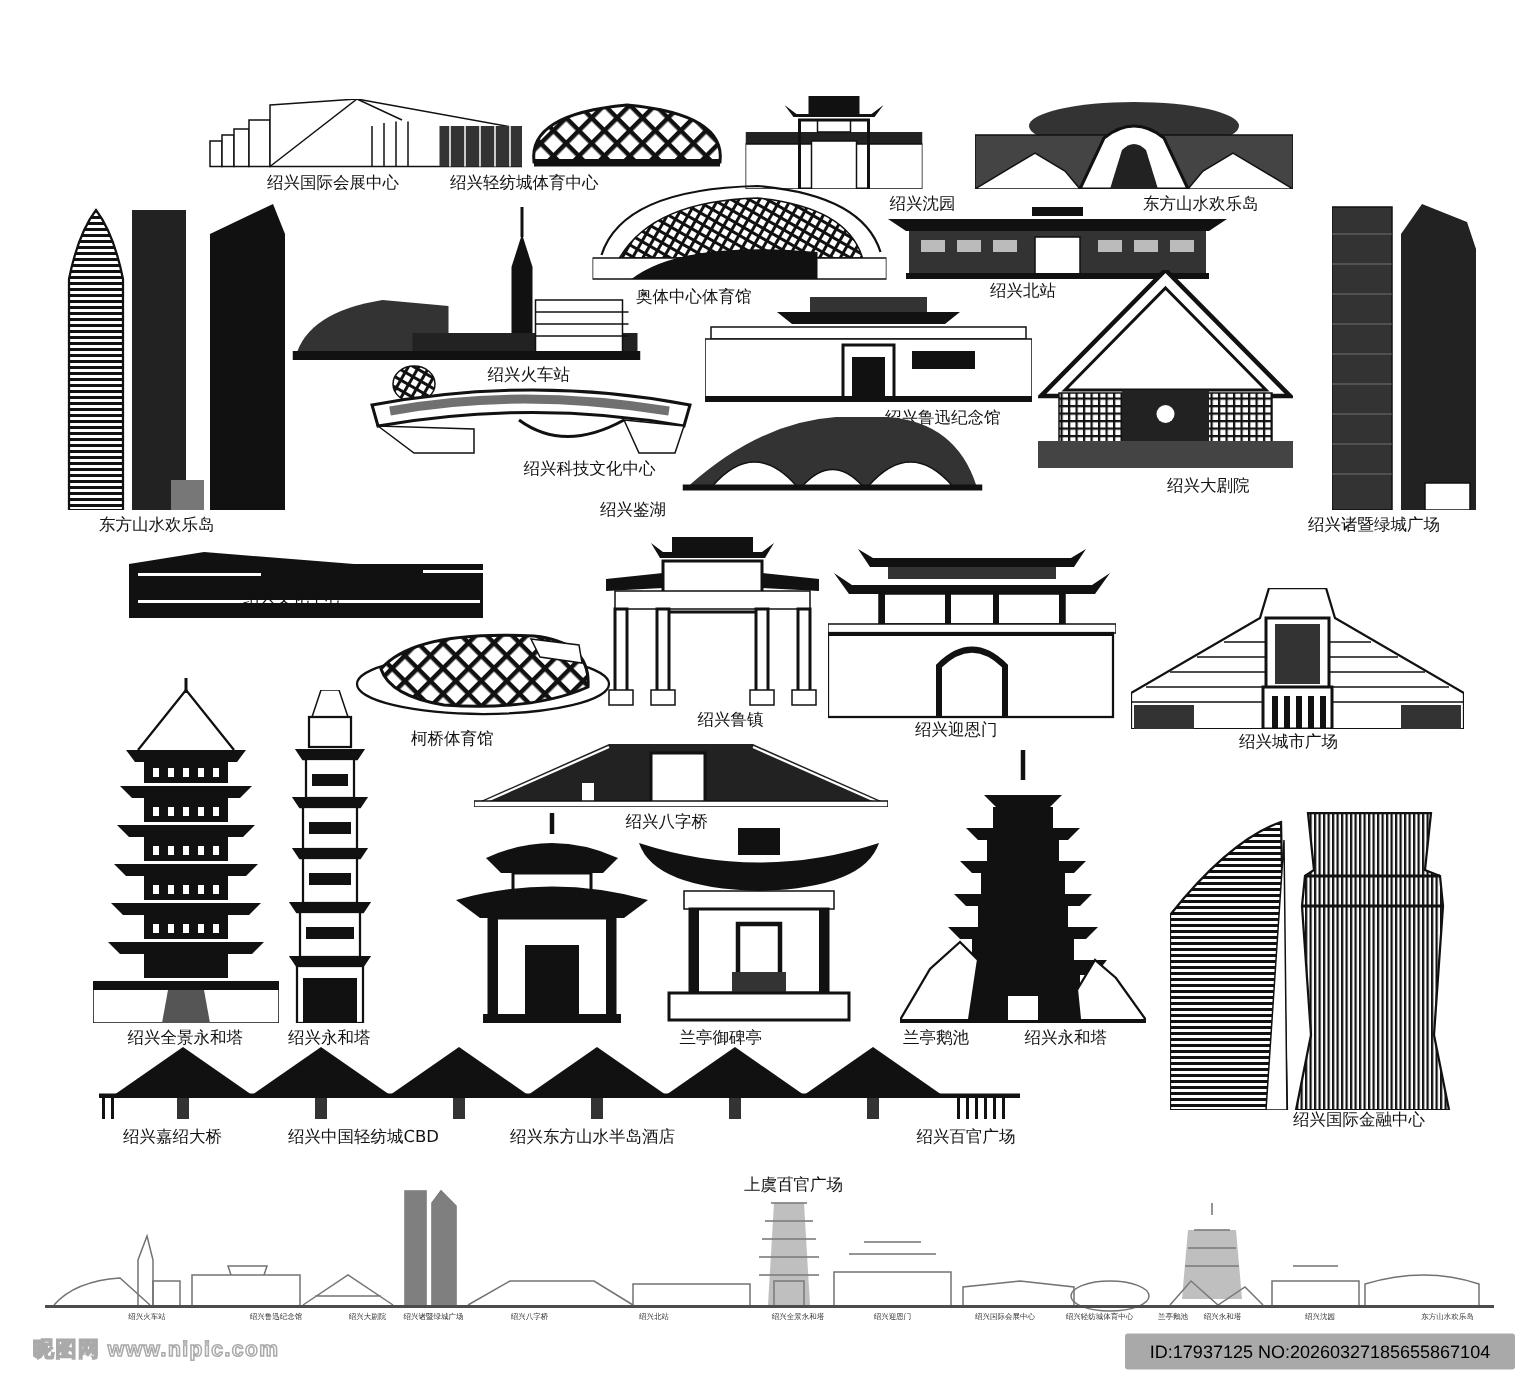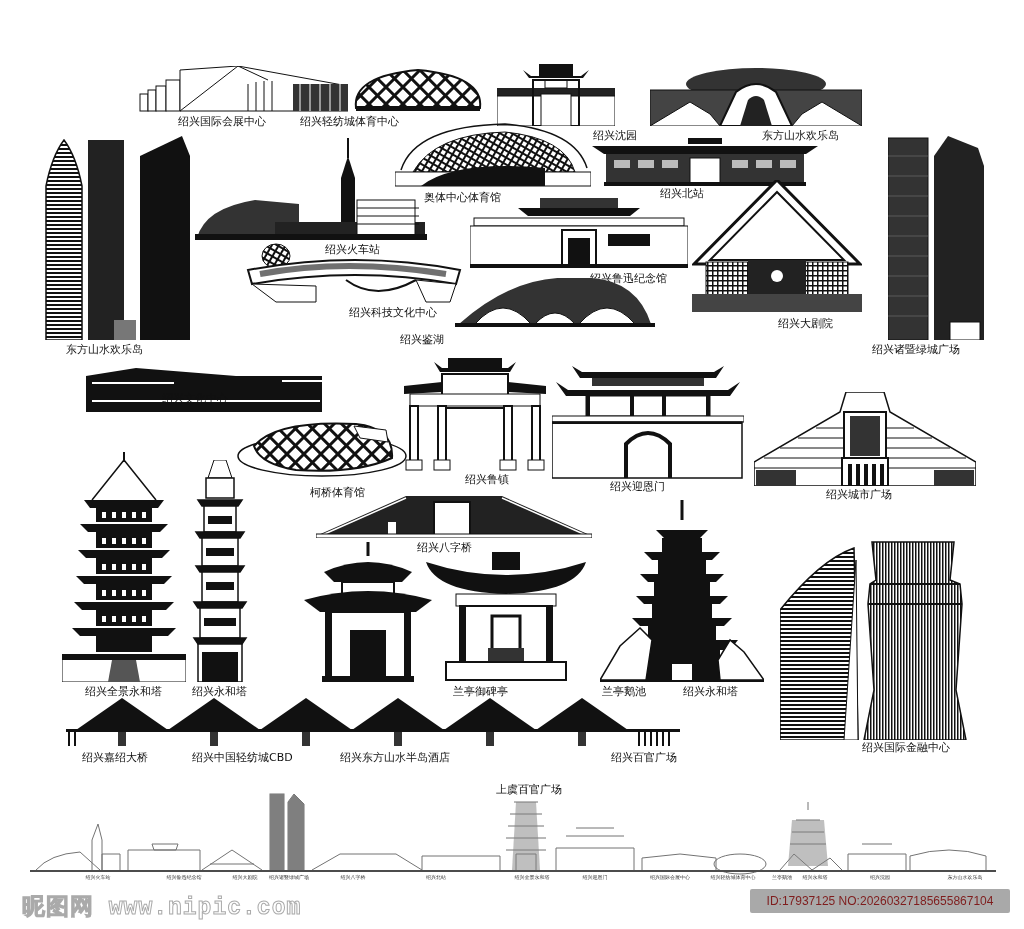--- a/index.html
+++ b/index.html
@@ -1,24 +1,24 @@
 <!DOCTYPE html>
 <html><head>
 <meta charset="utf-8">
 <style>
   html,body{margin:0;padding:0;background:#fff;}
   body{width:1024px;height:929px;position:relative;overflow:hidden;font-family:"DejaVu Sans","Liberation Sans",sans-serif;color:#111;}
   .lbl{position:absolute;font-size:11px;white-space:nowrap;color:#111;line-height:13px;}
   .art{position:absolute;}
   svg{display:block;}
   .mini-lbl{position:absolute;font-size:5px;color:#333;white-space:nowrap;transform:translateX(-50%);}
-  .wm{position:absolute;left:22px;top:891px;font-size:23px;font-weight:bold;color:#fff;
-      -webkit-text-stroke:1px #aaa;letter-spacing:1px;font-family:Liberation Mono, monospace;}
+  .wm{position:absolute;left:22px;top:891px;font-size:14px;font-weight:bold;color:#fff;
+      -webkit-text-stroke:1px #aaa;letter-spacing:1px;font-family:Liberation Sans, sans-serif;}
   .idbox{position:absolute;left:750px;top:889px;width:260px;height:24px;background:#a9a9a9;border-radius:2px;
-      color:#7f1d1d;font-size:12px;line-height:24px;text-align:center;font-family:"Liberation Sans",sans-serif;}
+      color:#000000;font-size:12px;line-height:24px;text-align:center;font-family:"Liberation Sans",sans-serif;}
 </style>
 </head>
 <body>
 
 <div class="art" style="left:138px;top:66px;">
 <svg width="210" height="46" viewBox="0 0 210 46">
   <rect x="2" y="28" width="8" height="17" fill="#fff" stroke="#111"></rect>
   <rect x="10" y="24" width="8" height="21" fill="#fff" stroke="#111"></rect>
   <rect x="18" y="20" width="10" height="25" fill="#fff" stroke="#111"></rect>
   <rect x="28" y="14" width="14" height="31" fill="#fff" stroke="#111"></rect>
@@ -237,21 +237,21 @@
   </div>
 <div class="lbl" style="left:162px;top:392px;">绍兴文化中心</div>
 
 <div class="art" style="left:236px;top:418px;">
 <svg width="172" height="60" viewBox="0 0 172 60">
   <ellipse cx="86" cy="38" rx="84" ry="20" fill="#fff" stroke="#111" stroke-width="1.5"></ellipse>
   <path d="M18,28 Q40,2 120,6 Q158,10 156,40 Q120,56 60,52 Q24,46 18,28 Z" fill="url(#diam)" stroke="#111" stroke-width="2"></path>
   <path d="M118,8 L150,12 L152,24 L124,20 Z" fill="#fff" stroke="#111"></path>
 </svg>
   </div>
-<div class="lbl" style="left:274px;top:486px;margin-left:36px;">柯桥体育馆</div>
+<div class="lbl" style="left:274px;top:486px;">柯桥体育馆</div>
 
 <div class="art" style="left:402px;top:354px;">
 <svg width="146" height="118" viewBox="0 0 146 118">
   <path d="M40,14 L106,14 L114,8 L108,18 L38,18 L32,8 Z" fill="#111"></path>
   <rect x="46" y="4" width="54" height="10" fill="#111"></rect>
   <path d="M2,32 L40,28 L40,38 L2,40 Z" fill="#111"></path>
   <path d="M106,28 L144,32 L144,40 L106,38 Z" fill="#111"></path>
   <rect x="40" y="20" width="66" height="34" fill="#fff" stroke="#111" stroke-width="2"></rect>
   <rect x="8" y="40" width="130" height="12" fill="#fff" stroke="#111"></rect>
   <g fill="#fff" stroke="#111" stroke-width="2">

